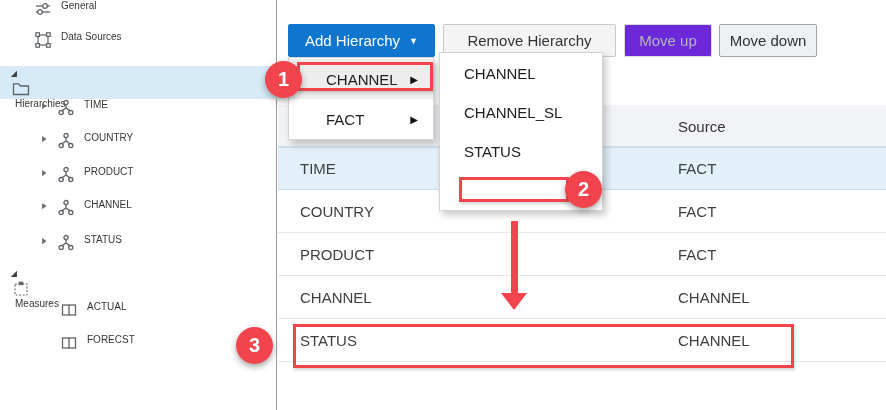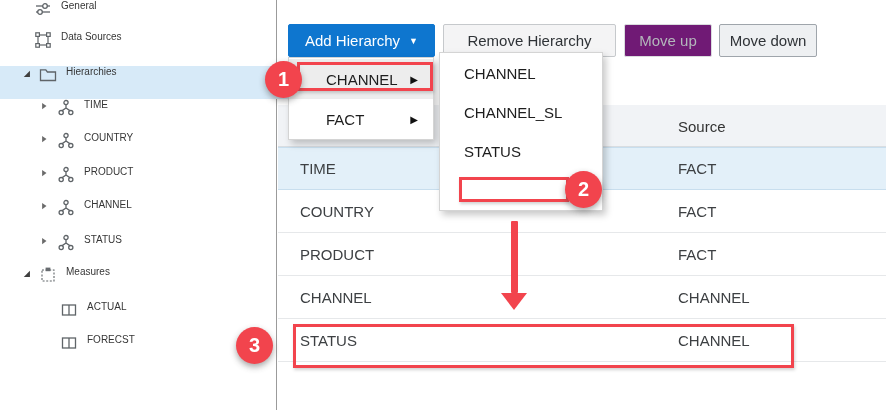--- a/index.html
+++ b/index.html
@@ -9,32 +9,32 @@
   
   #sidebar{position:absolute;left:0;top:0;width:277px;height:410px;background:#fff;
            border-right:1px solid #9b9b9b;box-sizing:border-box;}
   .trow{position:absolute;left:0;width:277px;height:32px;display:flex;align-items:flex-start;
         font-size:10px;color:#363636;cursor:default;}
   .trow.selected{background:#d7eaf8;}
   .caret{width:14px;height:14px;display:flex;align-items:center;justify-content:center;flex:0 0 14px;}
   .ticon{width:18px;height:18px;margin-left:6px;flex:0 0 18px;display:flex;align-items:center;}
   .tlabel{margin-left:9px;white-space:nowrap;}
   .ind-root{padding-left:28px;}      
-  .ind-branch{padding-left:19px;}     
+  .ind-branch{padding-left:6px;flex-direction:column;}     
   .ind-child{padding-left:37px;}     
   .ind-leaf{padding-left:54px;}      
   .ticon svg, .caret svg{display:block;}
 
   
   .btn{position:absolute;top:24px;height:33px;box-sizing:border-box;display:flex;
        align-items:center;justify-content:center;font-size:15px;border-radius:2px;cursor:pointer;}
   #btn-add{left:288px;width:147px;background:#0e76cf;color:#fff;border:1px solid #0e76cf;gap:9px;}
   #btn-add .dd-caret{font-size:9px;line-height:1;padding-top:2px;}
   #btn-remove{left:443px;width:173px;background:#f4f4f5;border:1px solid #c6c9cc;color:#2f3337;}
-  #btn-moveup{left:624px;width:88px;background:#701a75;border:1px solid #dadcde;color:#b3b7bb;cursor:default;}
+  #btn-moveup{left:624px;width:88px;background:#6d28d9;border:1px solid #dadcde;color:#b3b7bb;cursor:default;}
   #btn-movedown{left:719px;width:98px;background:#eef0f2;border:1px solid #9fa5ab;color:#2f3337;}
 
   
   #table{position:absolute;left:278px;top:105px;width:608px;}
   #thead{position:relative;height:42px;background:#f1f3f6;border-bottom:1px solid #d9dde1;
          box-sizing:border-box;}
   #thead .col-source{position:absolute;left:400px;top:0;height:42px;display:flex;align-items:center;
          font-weight:normal;font-size:15px;color:#333;}
   .row{position:relative;height:43px;box-sizing:border-box;border-bottom:1px solid #e6e8ea;
        font-size:15px;color:#3d4043;}

